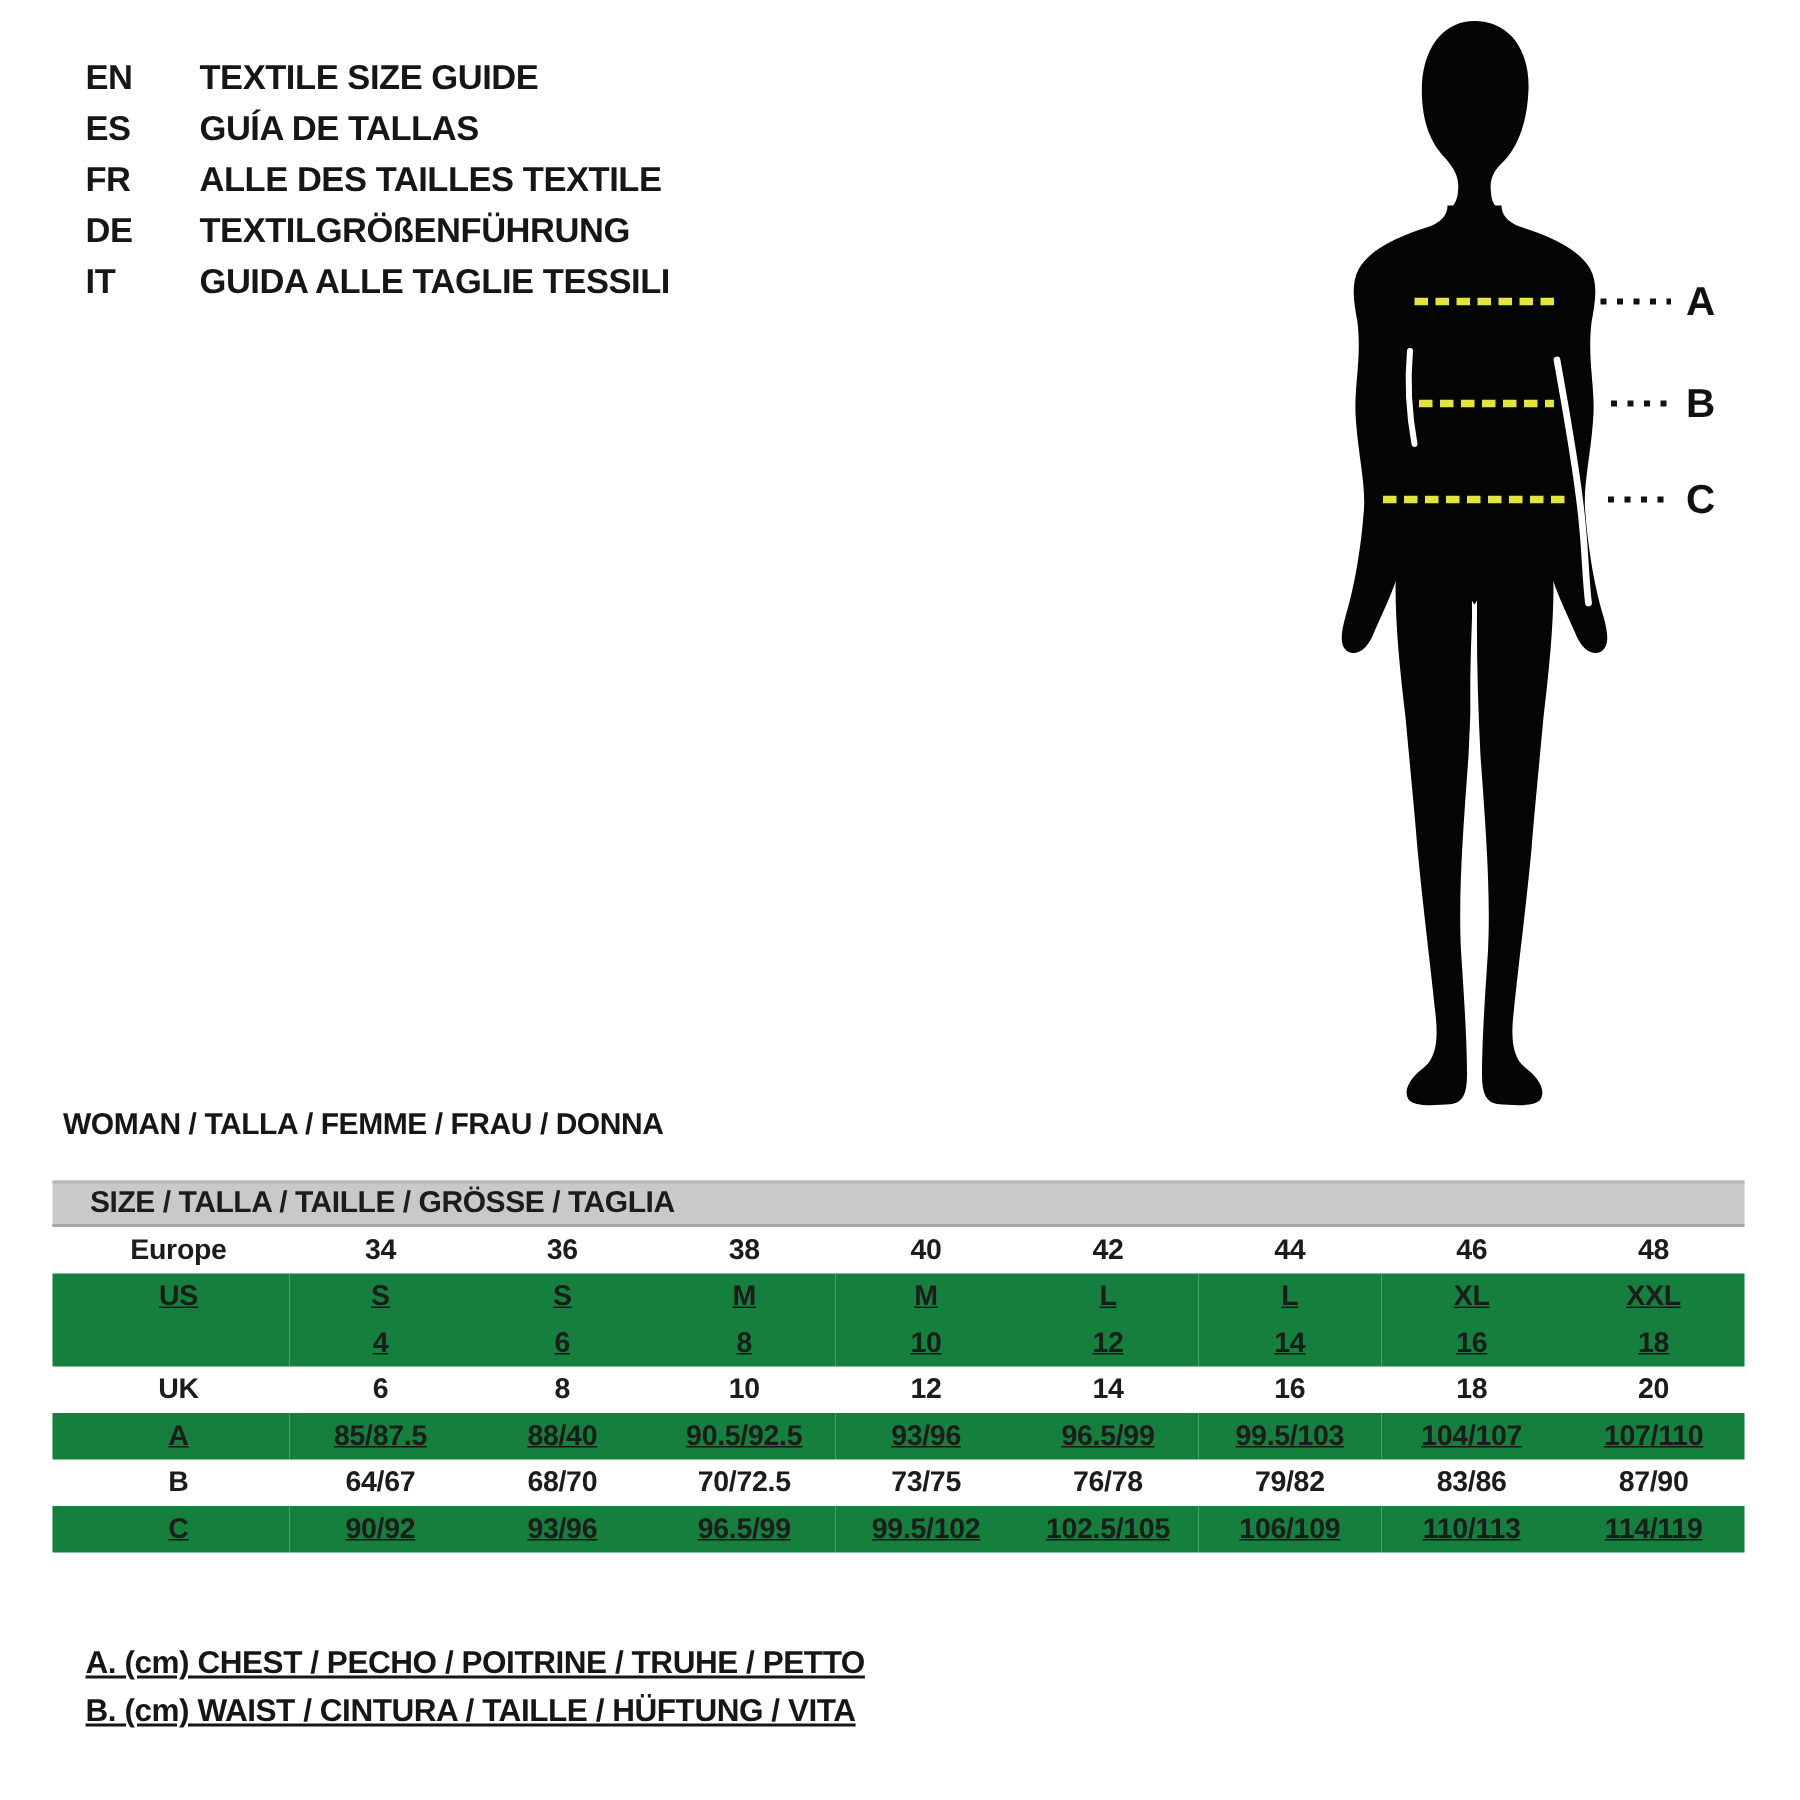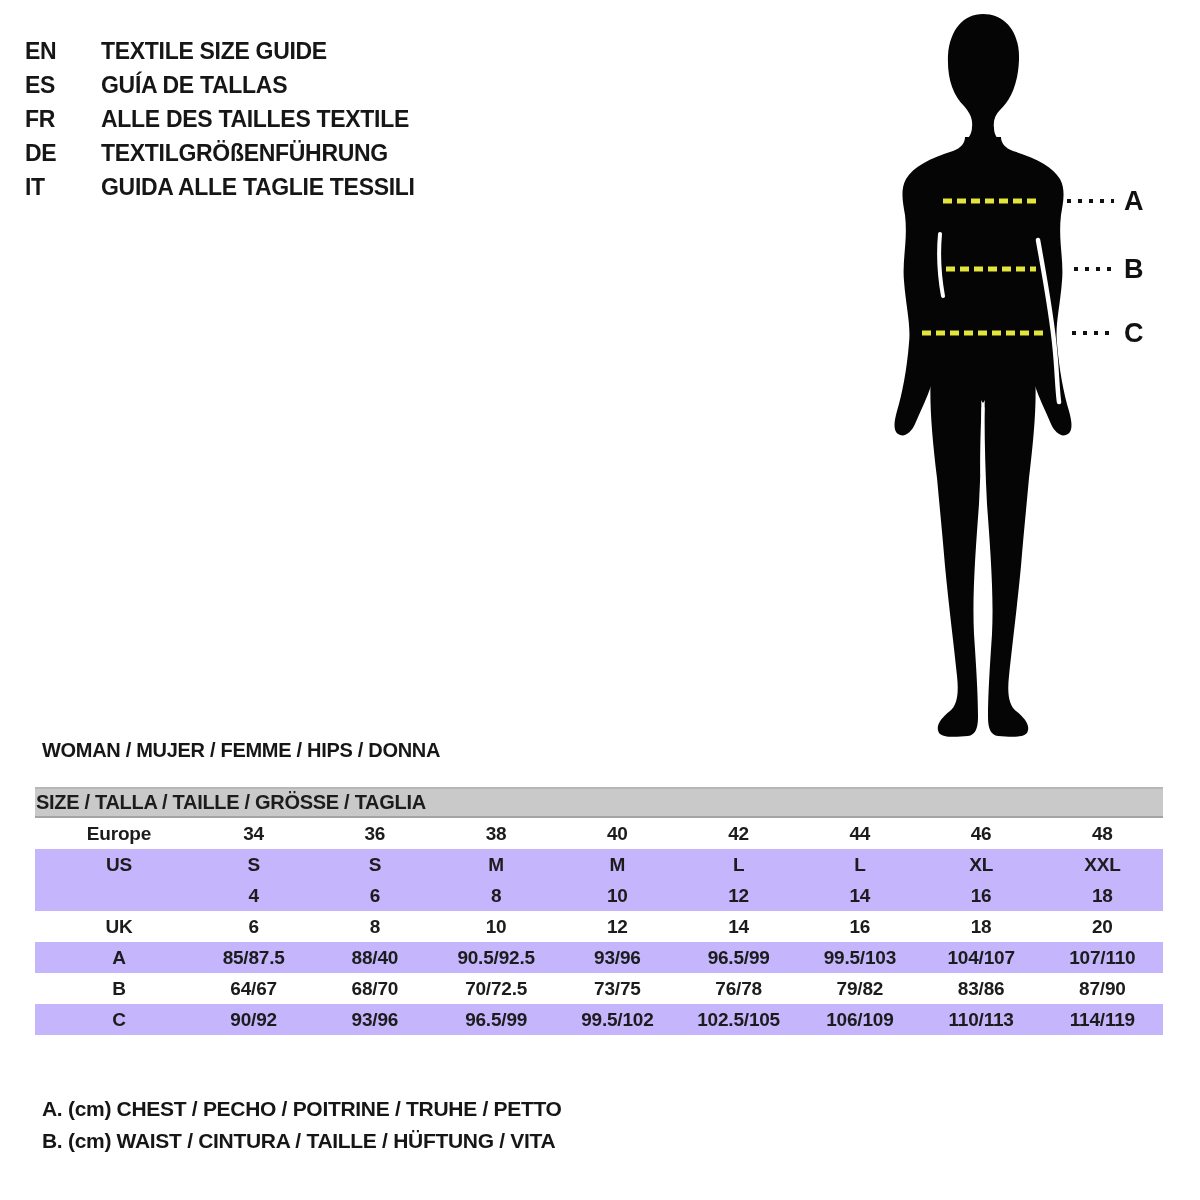--- a/index.html
+++ b/index.html
@@ -3,47 +3,47 @@
 <meta charset="utf-8">
 <style>
   * { margin:0; padding:0; box-sizing:border-box; }
   html,body { background:#ffffff; }
   body {
     width:1200px; height:1200px; position:relative; overflow:hidden;
     font-family:"Liberation Sans", sans-serif; color:#161616;
   }
 
   
-  .lang-block { position:absolute; left:25px; top:34px; }
+  .lang-block { position:absolute; left:57px; top:34px; }
   .lang-row { display:flex; align-items:center; height:34px; font-weight:700; font-size:23px; letter-spacing:-0.3px; }
   .lang-code { width:76px; }
 
   
   .figure-svg { position:absolute; left:858px; top:6px; }
   .measure-label { font:700 27px "Liberation Sans", sans-serif; fill:#111; }
 
   
   .section-title { position:absolute; left:42px; top:739px; font-size:20px; font-weight:700; letter-spacing:-0.3px; }
 
   
   .table-wrap { position:absolute; left:35px; top:787px; width:1128px; }
   .table-header {
     height:31px; background:#c9c9c9;
     border-top:2px solid #b7b7b7; border-bottom:2px solid #a4a4a4;
-    display:flex; align-items:center; padding-left:1px;
+    display:flex; align-items:center; padding-left:25px;
     font-weight:700; font-size:20px; letter-spacing:-0.3px; color:#1c1c1c;
   }
   table { width:100%; border-collapse:collapse; table-layout:fixed; }
   td { height:31px; text-align:center; font-weight:700; font-size:19px; color:#1c1c1c; letter-spacing:-0.2px; }
   td.row-label { text-align:center; padding-left:10px; }
   col.label-col { width:158px; }
-  tr.shaded { background:#c4b5fd; }
-
-  
-  .legend { position:absolute; left:42px; top:1093px; }
+  tr.shaded { background:#15803d;text-decoration:underline; }
+
+  
+  .legend { position:absolute; left:57px; top:1093px;text-decoration:underline; }
   .legend-item { height:32px; display:flex; align-items:center; font-weight:700; font-size:21px; letter-spacing:-0.3px; }
 </style>
 </head>
 <body>
 
 <div class="lang-block">
 
     <div class="lang-row">
       <span class="lang-code">EN</span>
       <span class="lang-label">TEXTILE SIZE GUIDE</span>
@@ -117,21 +117,21 @@
     <text class="measure-label" x="266" y="263" dominant-baseline="central">B</text>
   </g>
 
   <g>
     <line x1="64" y1="327" x2="189" y2="327" stroke-width="5" stroke-dasharray="9 5" stroke="#e4e53c"></line>
     <line x1="214" y1="327" x2="253" y2="327" stroke="#111" stroke-width="4" stroke-dasharray="4 7"></line>
     <text class="measure-label" x="266" y="327" dominant-baseline="central">C</text>
   </g>
 </svg>
 
-<div class="section-title">WOMAN / MUJER / FEMME / HIPS / DONNA</div>
+<div class="section-title">WOMAN / TALLA / FEMME / FRAU / DONNA</div>
 
 <div class="table-wrap">
   <div class="table-header">SIZE / TALLA / TAILLE / GRÖSSE / TAGLIA</div>
   <table>
     <colgroup>
         <col class="label-col">
       </colgroup>
     <tbody>
         <tr>
           <td class="row-label">Europe</td>

